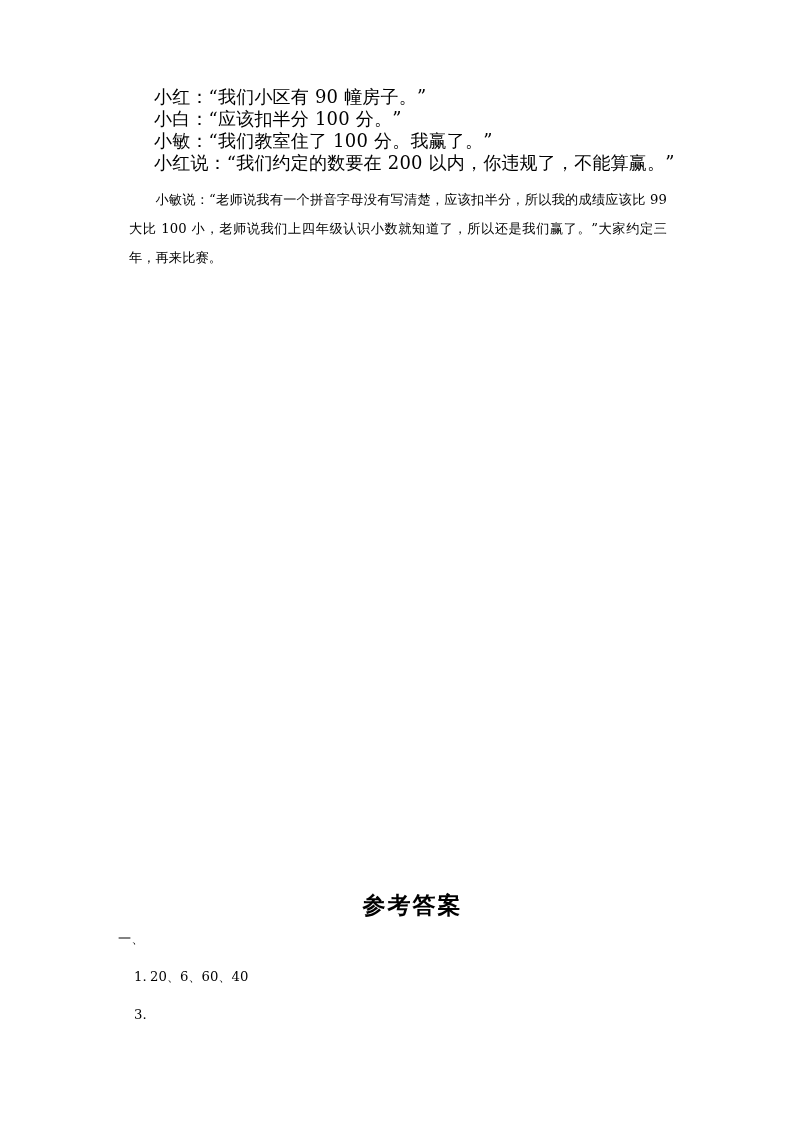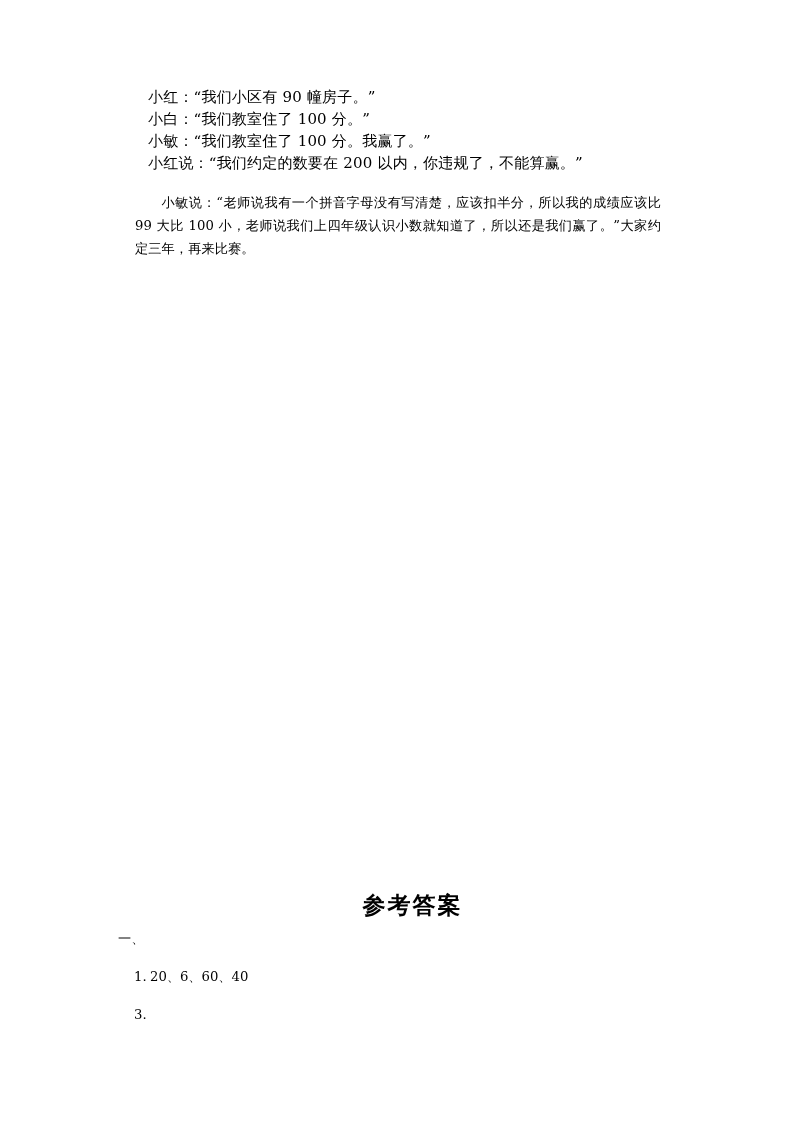--- a/index.html
+++ b/index.html
@@ -24,31 +24,31 @@
     box-sizing: border-box;
     padding: 0;
   }
   .content {
     position: absolute;
     left: 118px;
     top: 86px;
     width: 560px;
   }
   .dialogue-line {
-    font-size: 15px;
+    font-size: 18px;
     line-height: 22px;
     text-indent: 2em;
     margin: 0;
     letter-spacing: 0.2px;
   }
   .para {
     font-size: 13.2px;
-    line-height: 23px;
+    line-height: 29px;
     text-indent: 2em;
-    margin: 17px;
+    margin: 11px;
     text-align: justify;
     letter-spacing: 0.1px;
   }
   .answers-title {
     position: absolute;
     left: 16px;
     top: 890px;
     width: 793px;
     text-align: center;
     font-family: "DejaVu Sans", "Liberation Sans", sans-serif;
@@ -79,21 +79,21 @@
     min-width: 16px;
   }
 </style>
 </head>
 <body>
 
 <div class="page">
 
   <div class="content">
     <p class="dialogue-line">小红：“我们小区有 90 幢房子。”</p>
-    <p class="dialogue-line">小白：“我们教室住了 100 分。”</p>
+    <p class="dialogue-line">小白：“应该扣半分 100 分。”</p>
     <p class="dialogue-line">小敏：“我们教室住了 100 分。我赢了。”</p>
     <p class="dialogue-line">小红说：“我们约定的数要在 200 以内，你违规了，不能算赢。”</p>
     <p class="para">小敏说：“老师说我有一个拼音字母没有写清楚，应该扣半分，所以我的成绩应该比 99 大比 100 小，老师说我们上四年级认识小数就知道了，所以还是我们赢了。”大家约定三年，再来比赛。</p>
   </div>
 
   <div class="answers-title">参考答案</div>
 
   <div class="answers-body">
     <p class="ans-head">一、</p>
     <p class="ans-item">

